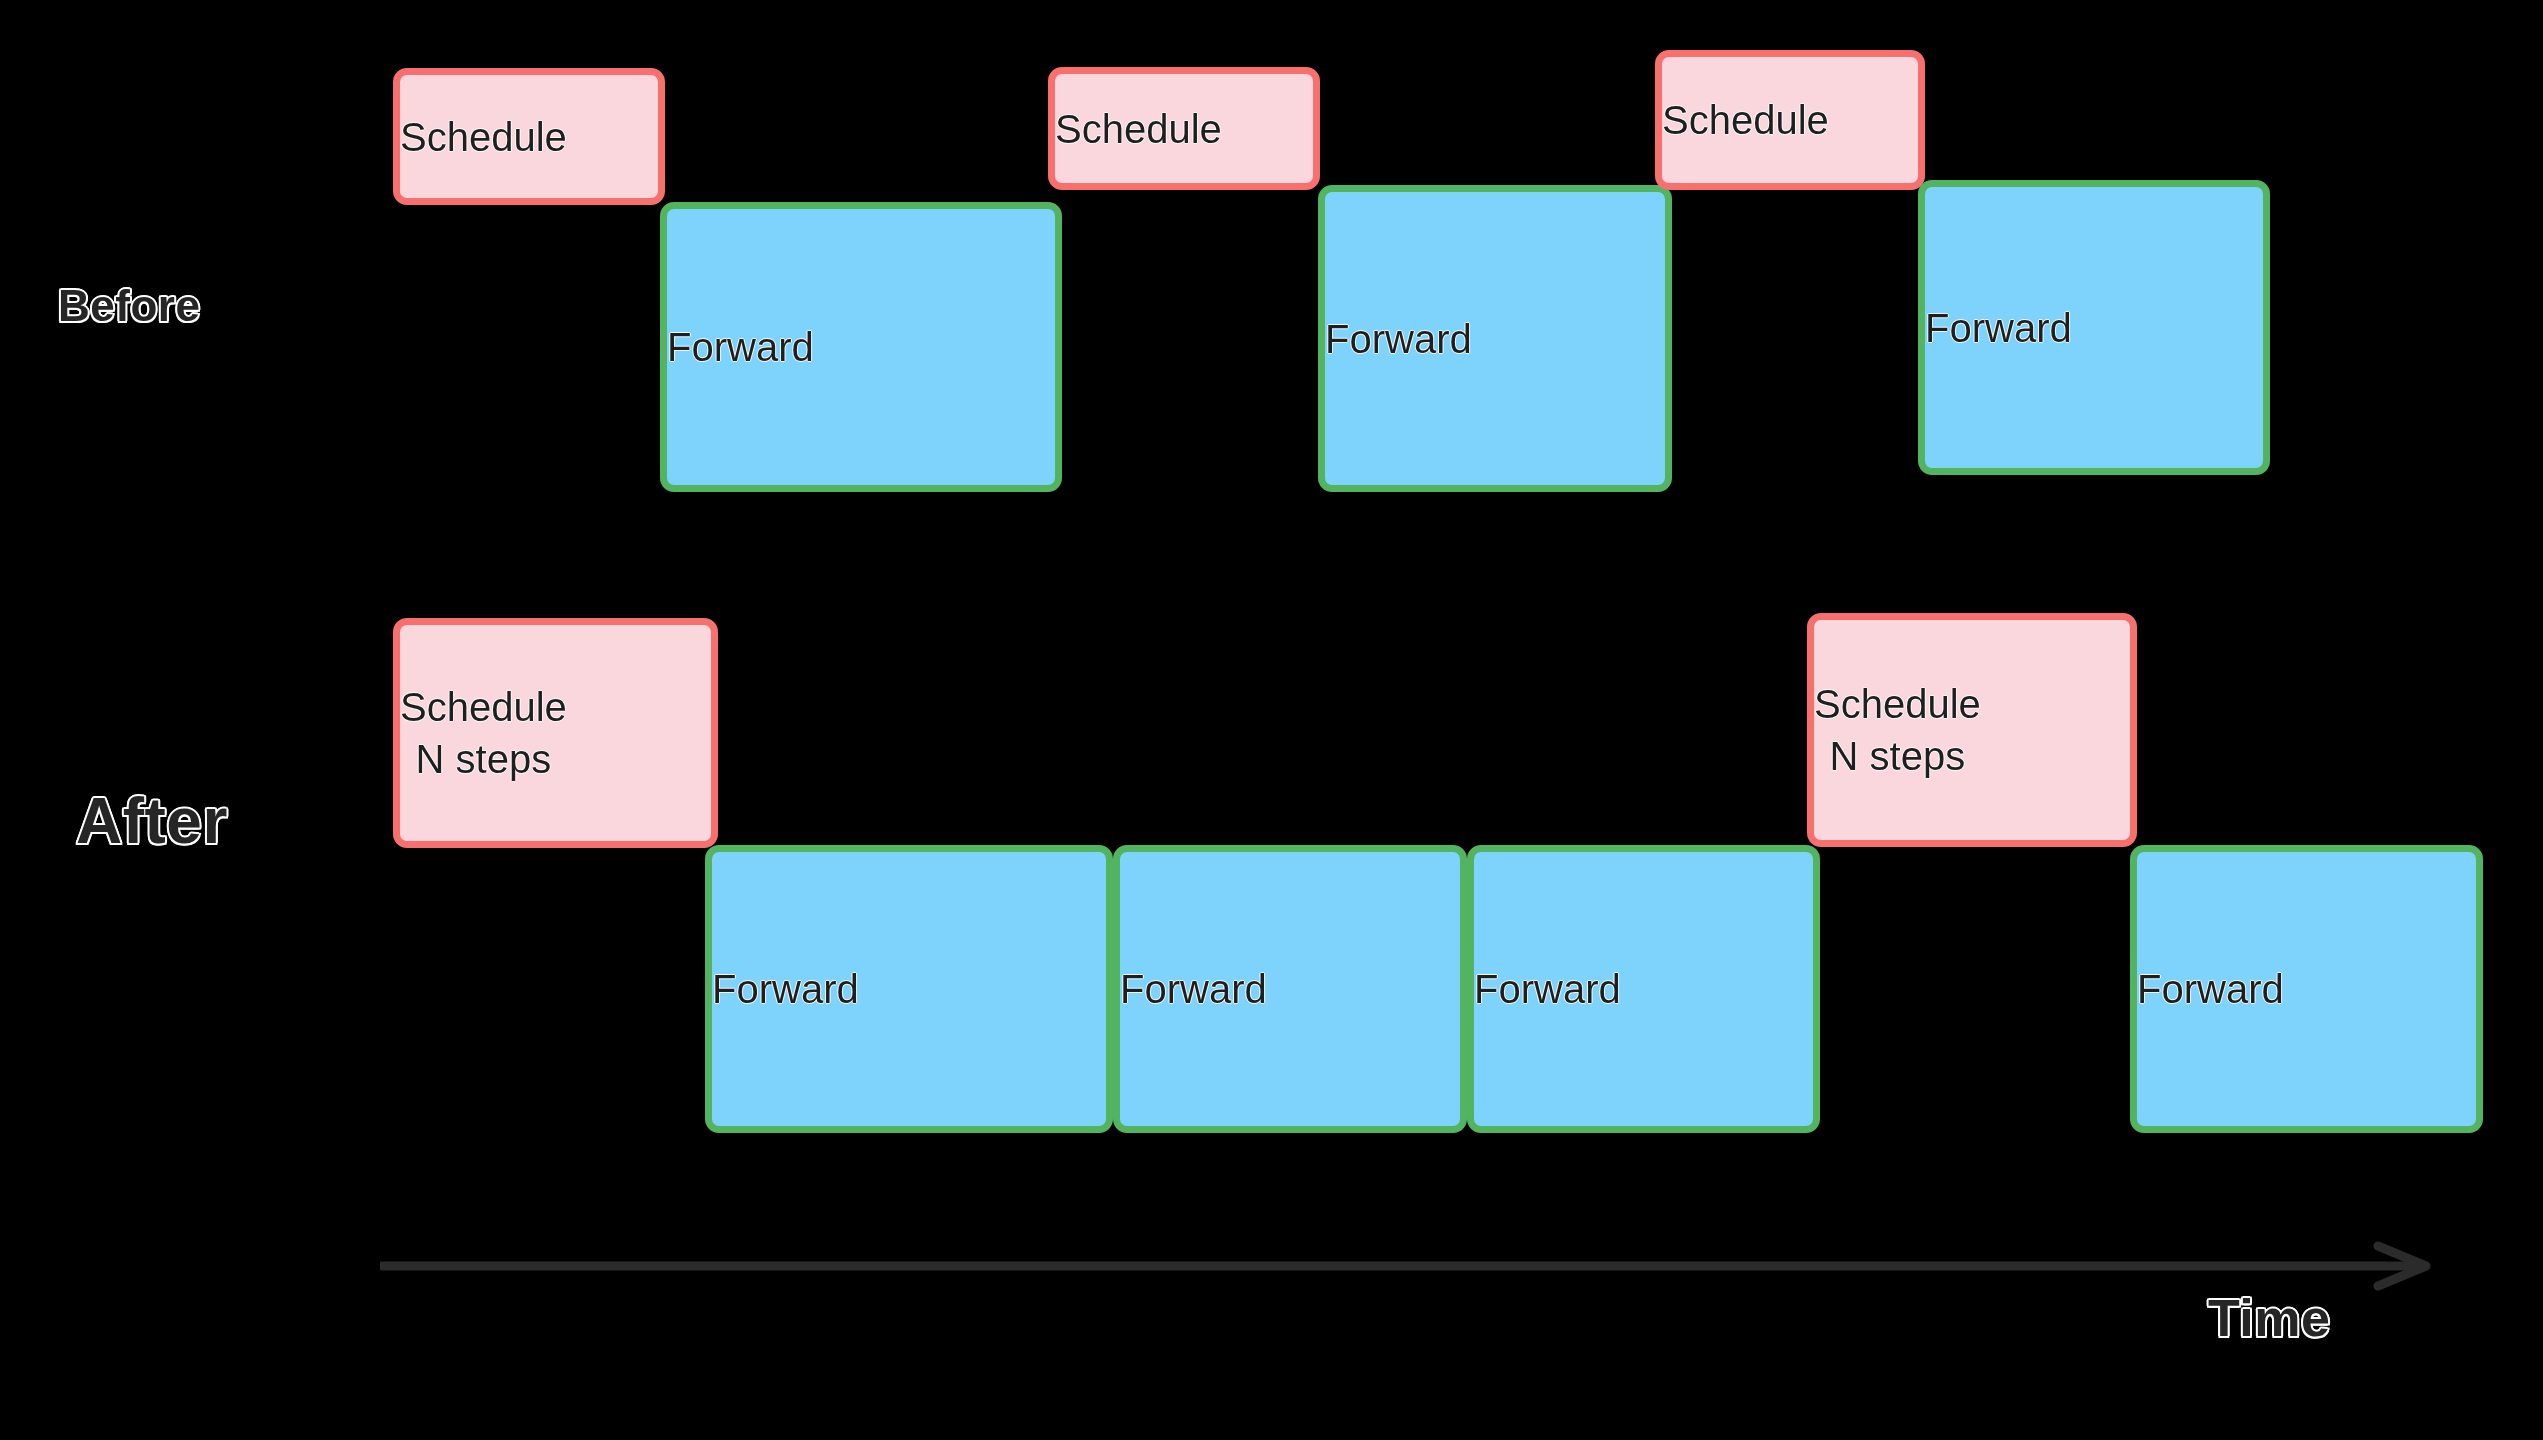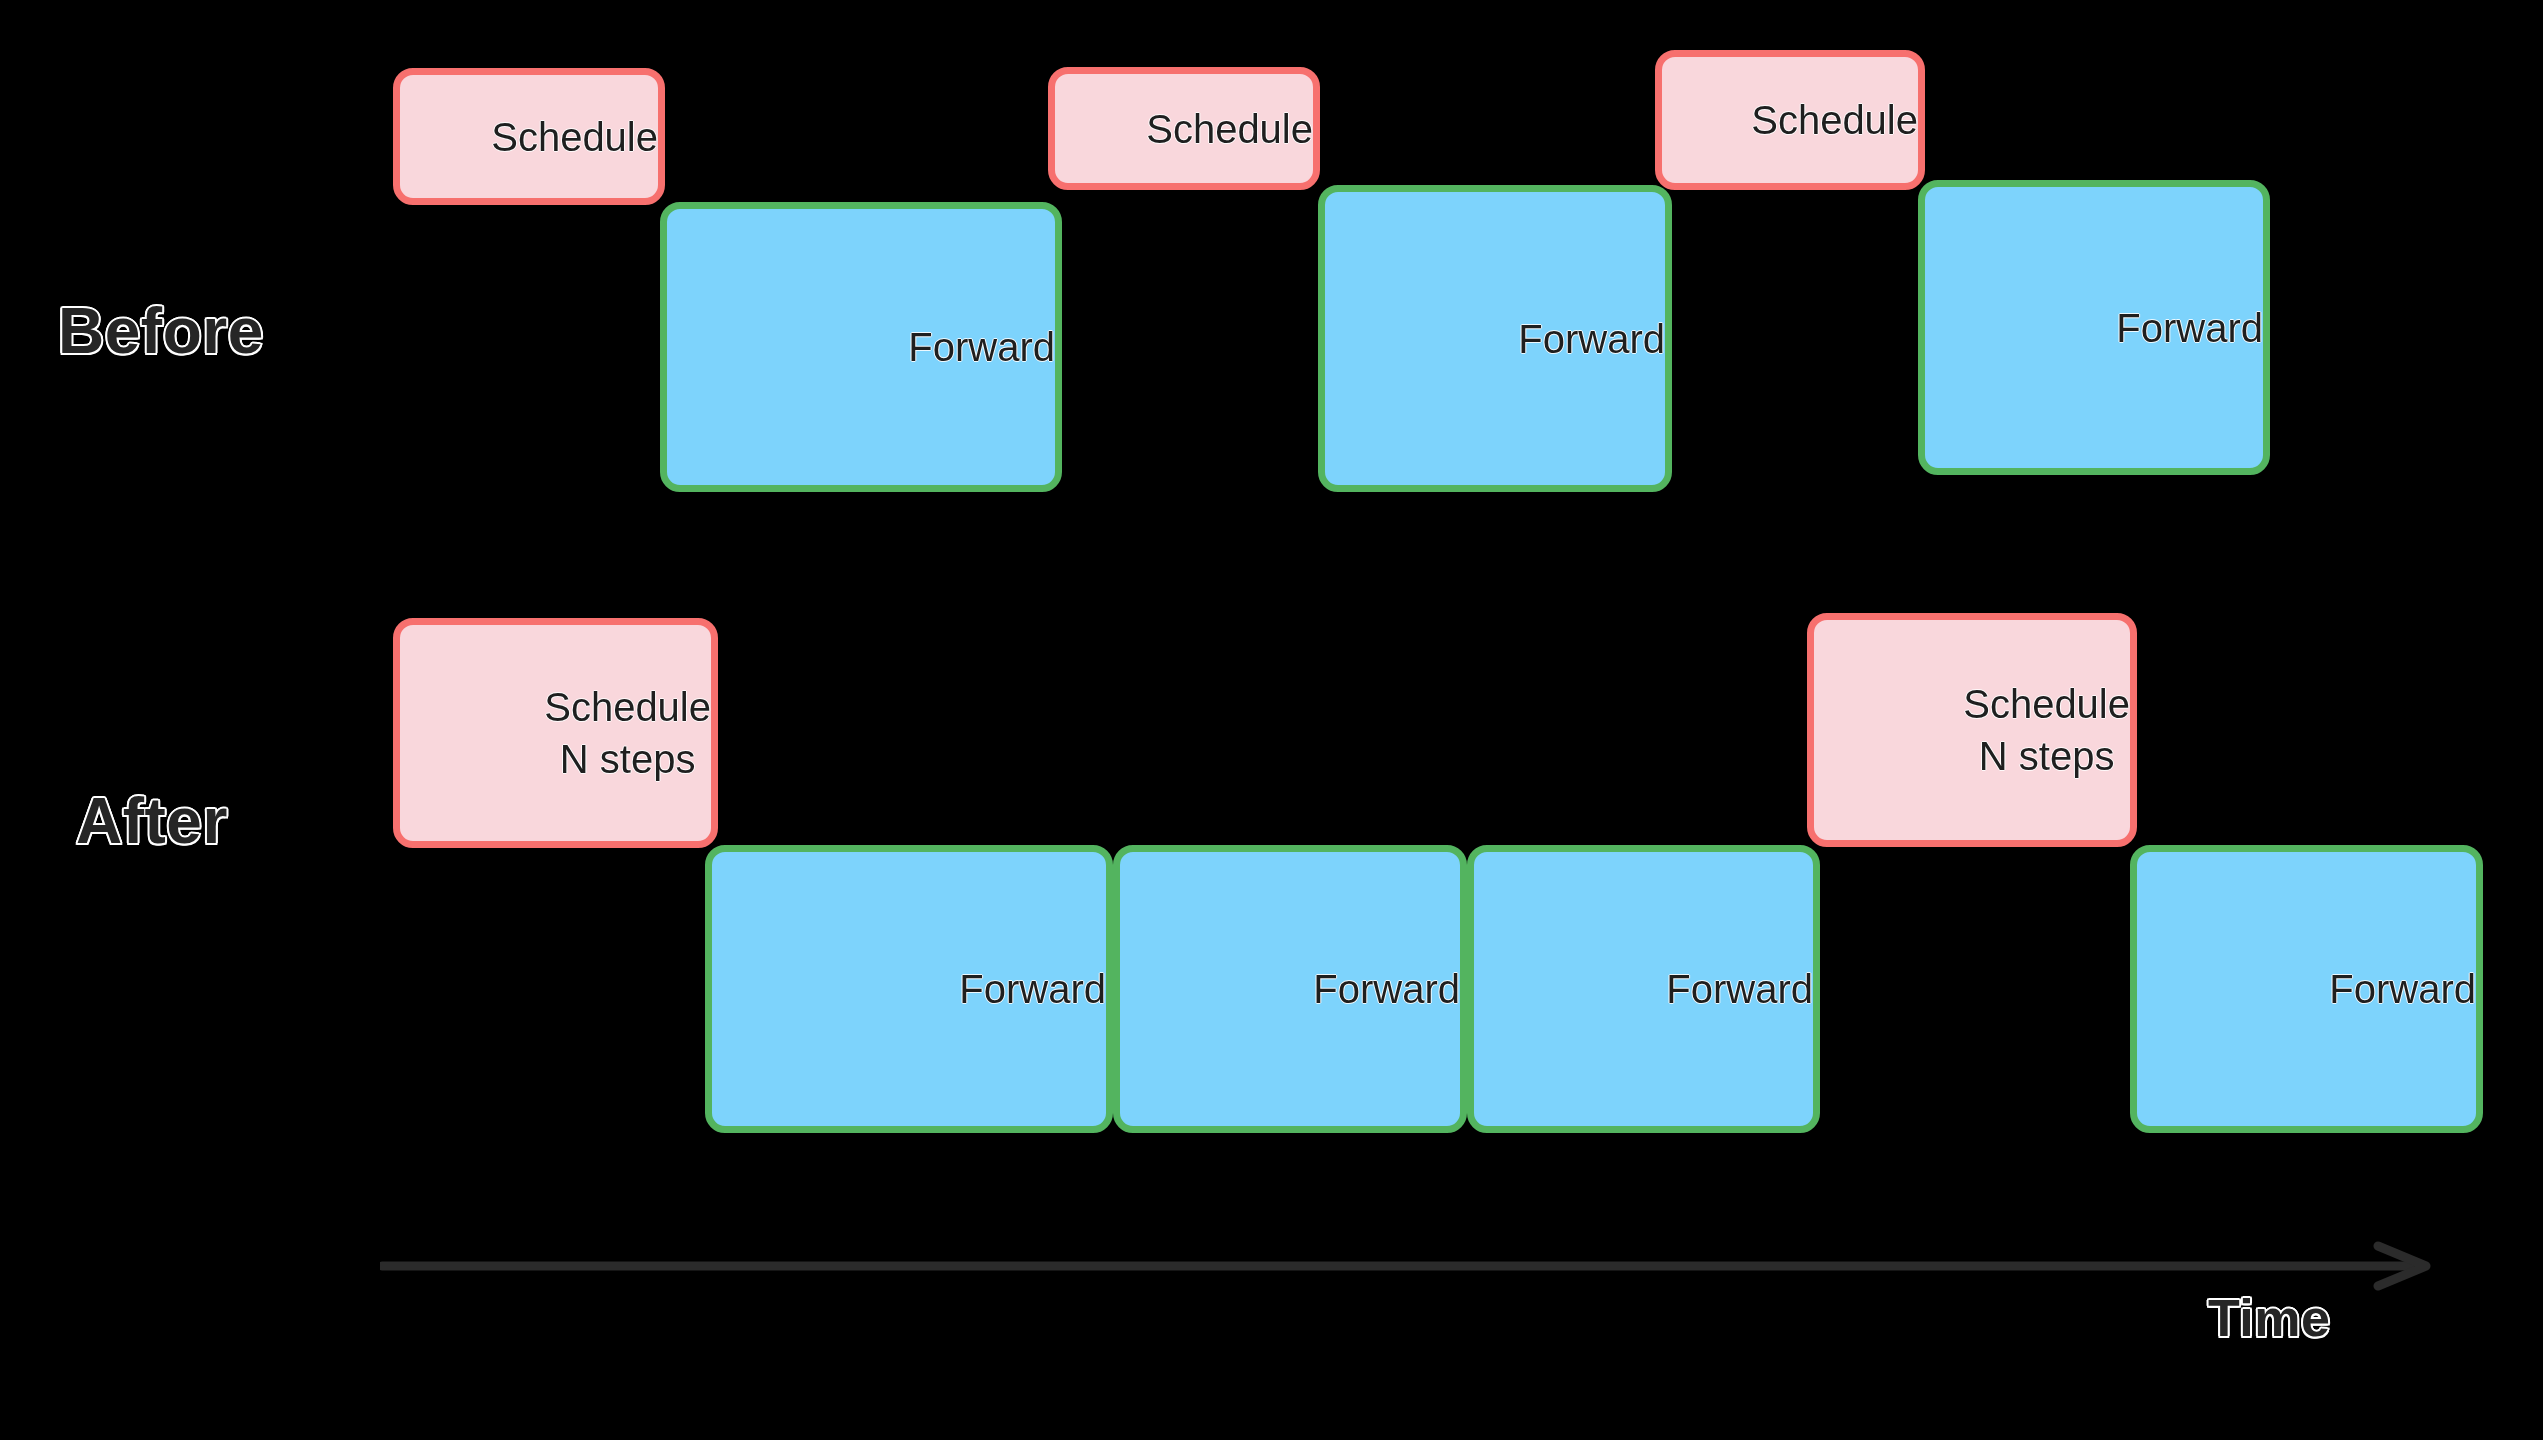--- a/index.html
+++ b/index.html
@@ -32,33 +32,33 @@
     text-shadow:
        2px  0   0 #ffffff,
       -2px  0   0 #ffffff,
        0    2px 0 #ffffff,
        0   -2px 0 #ffffff,
        1.5px  1.5px 0 #ffffff,
       -1.5px  1.5px 0 #ffffff,
        1.5px -1.5px 0 #ffffff,
       -1.5px -1.5px 0 #ffffff;
   }
-  #label-before { left: 58px;   top: 294px;  font-size: 64px; }
+  #label-before { left: 58px;   top: 281px;  font-size: 44px; }
   #label-after  { left: 76px;   top: 784px;  font-size: 64px; }
   #label-time   { left: 2208px; top: 1288px; font-size: 52px; }
 
   
   .block {
     position: absolute;
     box-sizing: border-box;
     display: flex;
     align-items: center;
-    justify-content: flex-end;
+    justify-content: flex-start;
     text-align: center;
-    border-radius: 20px;
+    border-radius: 14px;
     line-height: 1.30;
     font-size: 40px;
     font-weight: 400;
     color: #1f1f1f;
   }
   .block .block-text {
     text-shadow:
        1px  0   0 rgba(255,255,255,0.85),
       -1px  0   0 rgba(255,255,255,0.85),
        0    1px 0 rgba(255,255,255,0.85),

